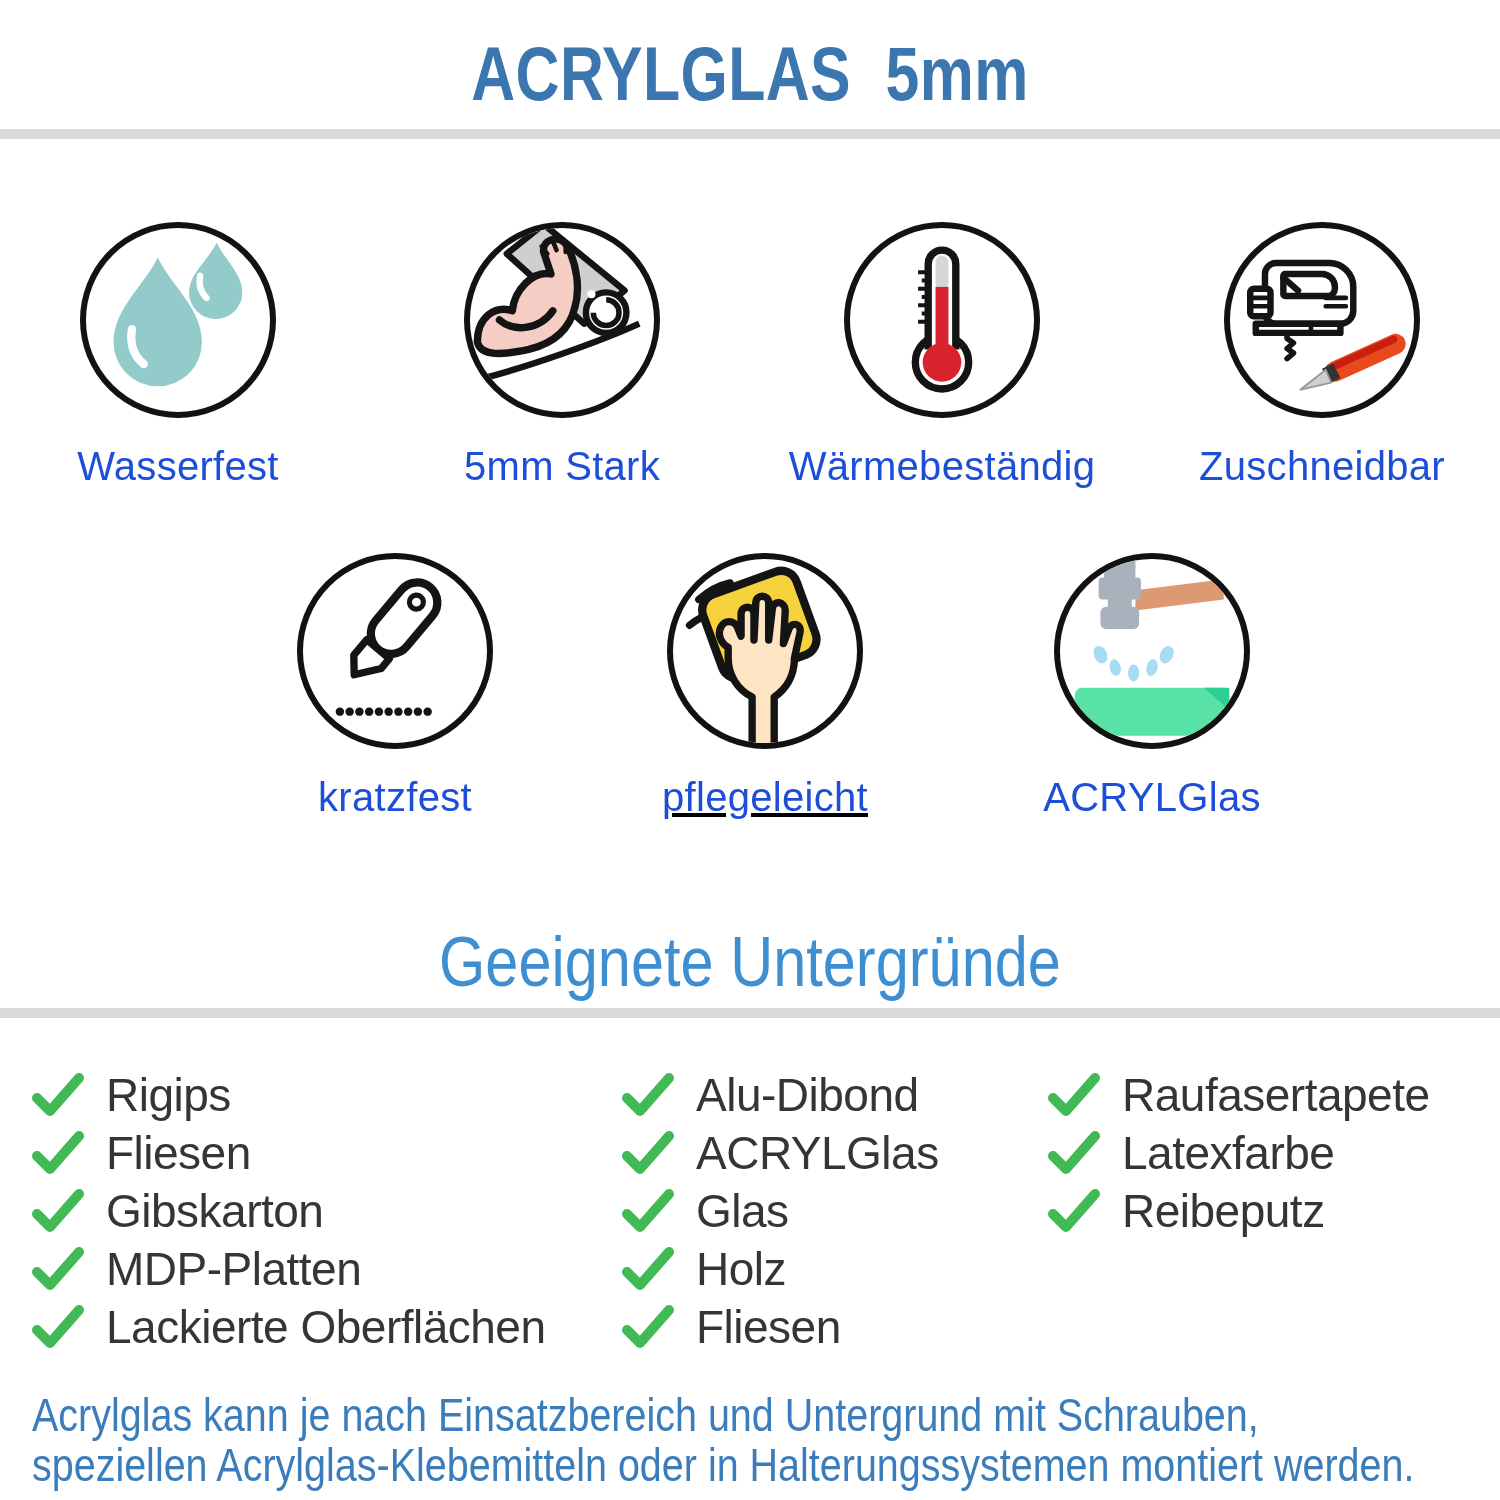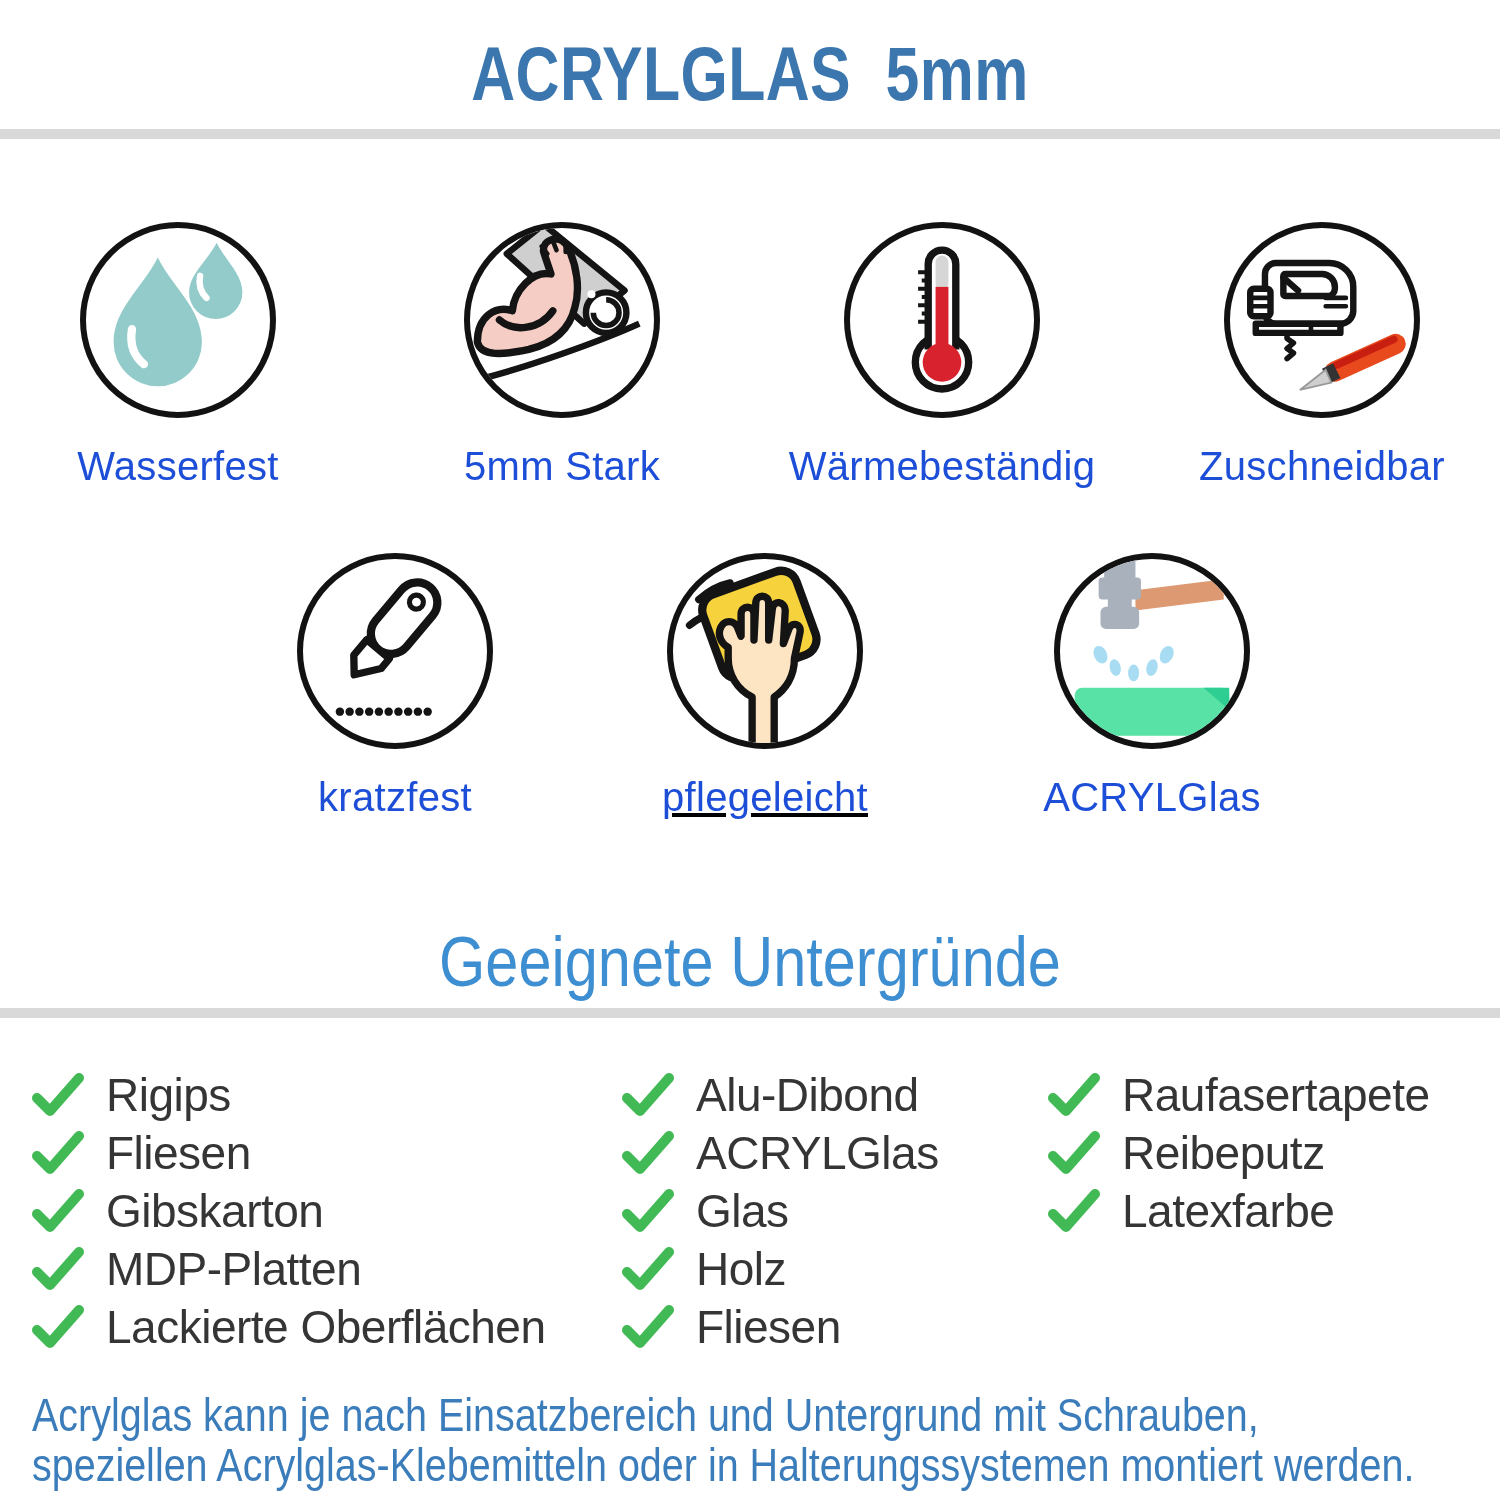--- a/index.html
+++ b/index.html
@@ -246,29 +246,29 @@
           </svg>
         </span>
       <span class="sub-label">Raufasertapete</span>
     </div>
     <div class="sub-row">
       <span class="check">
           <svg viewBox="0 0 52 44">
             <polyline points="5,25 18,38 47,5" fill="none" stroke="#41B954" stroke-width="10" stroke-linecap="round" stroke-linejoin="round"></polyline>
           </svg>
         </span>
+      <span class="sub-label">Latexfarbe</span>
+    </div>
+    <div class="sub-row">
+      <span class="check">
+          <svg viewBox="0 0 52 44">
+            <polyline points="5,25 18,38 47,5" fill="none" stroke="#41B954" stroke-width="10" stroke-linecap="round" stroke-linejoin="round"></polyline>
+          </svg>
+        </span>
       <span class="sub-label">Reibeputz</span>
-    </div>
-    <div class="sub-row">
-      <span class="check">
-          <svg viewBox="0 0 52 44">
-            <polyline points="5,25 18,38 47,5" fill="none" stroke="#41B954" stroke-width="10" stroke-linecap="round" stroke-linejoin="round"></polyline>
-          </svg>
-        </span>
-      <span class="sub-label">Latexfarbe</span>
     </div>
   </div>
 
   <div class="footer">
     <div>Acrylglas kann je nach Einsatzbereich und Untergrund mit Schrauben,</div>
     <div>speziellen Acrylglas-Klebemitteln oder in Halterungssystemen montiert werden.</div>
   </div>
 
 </div>
 

